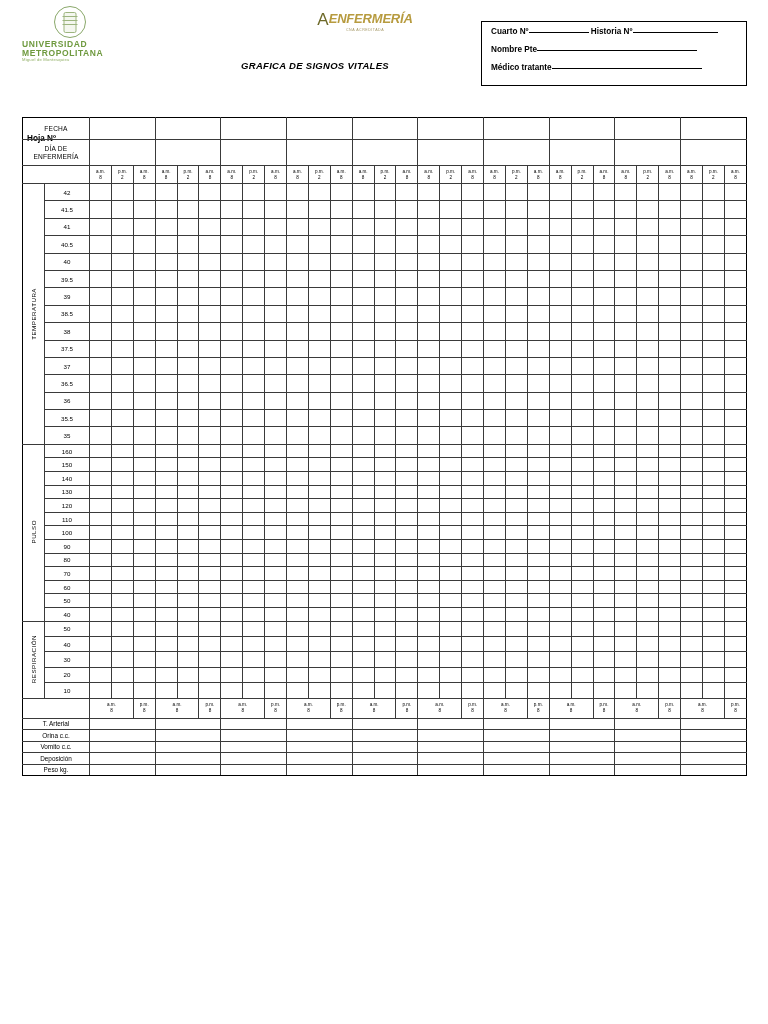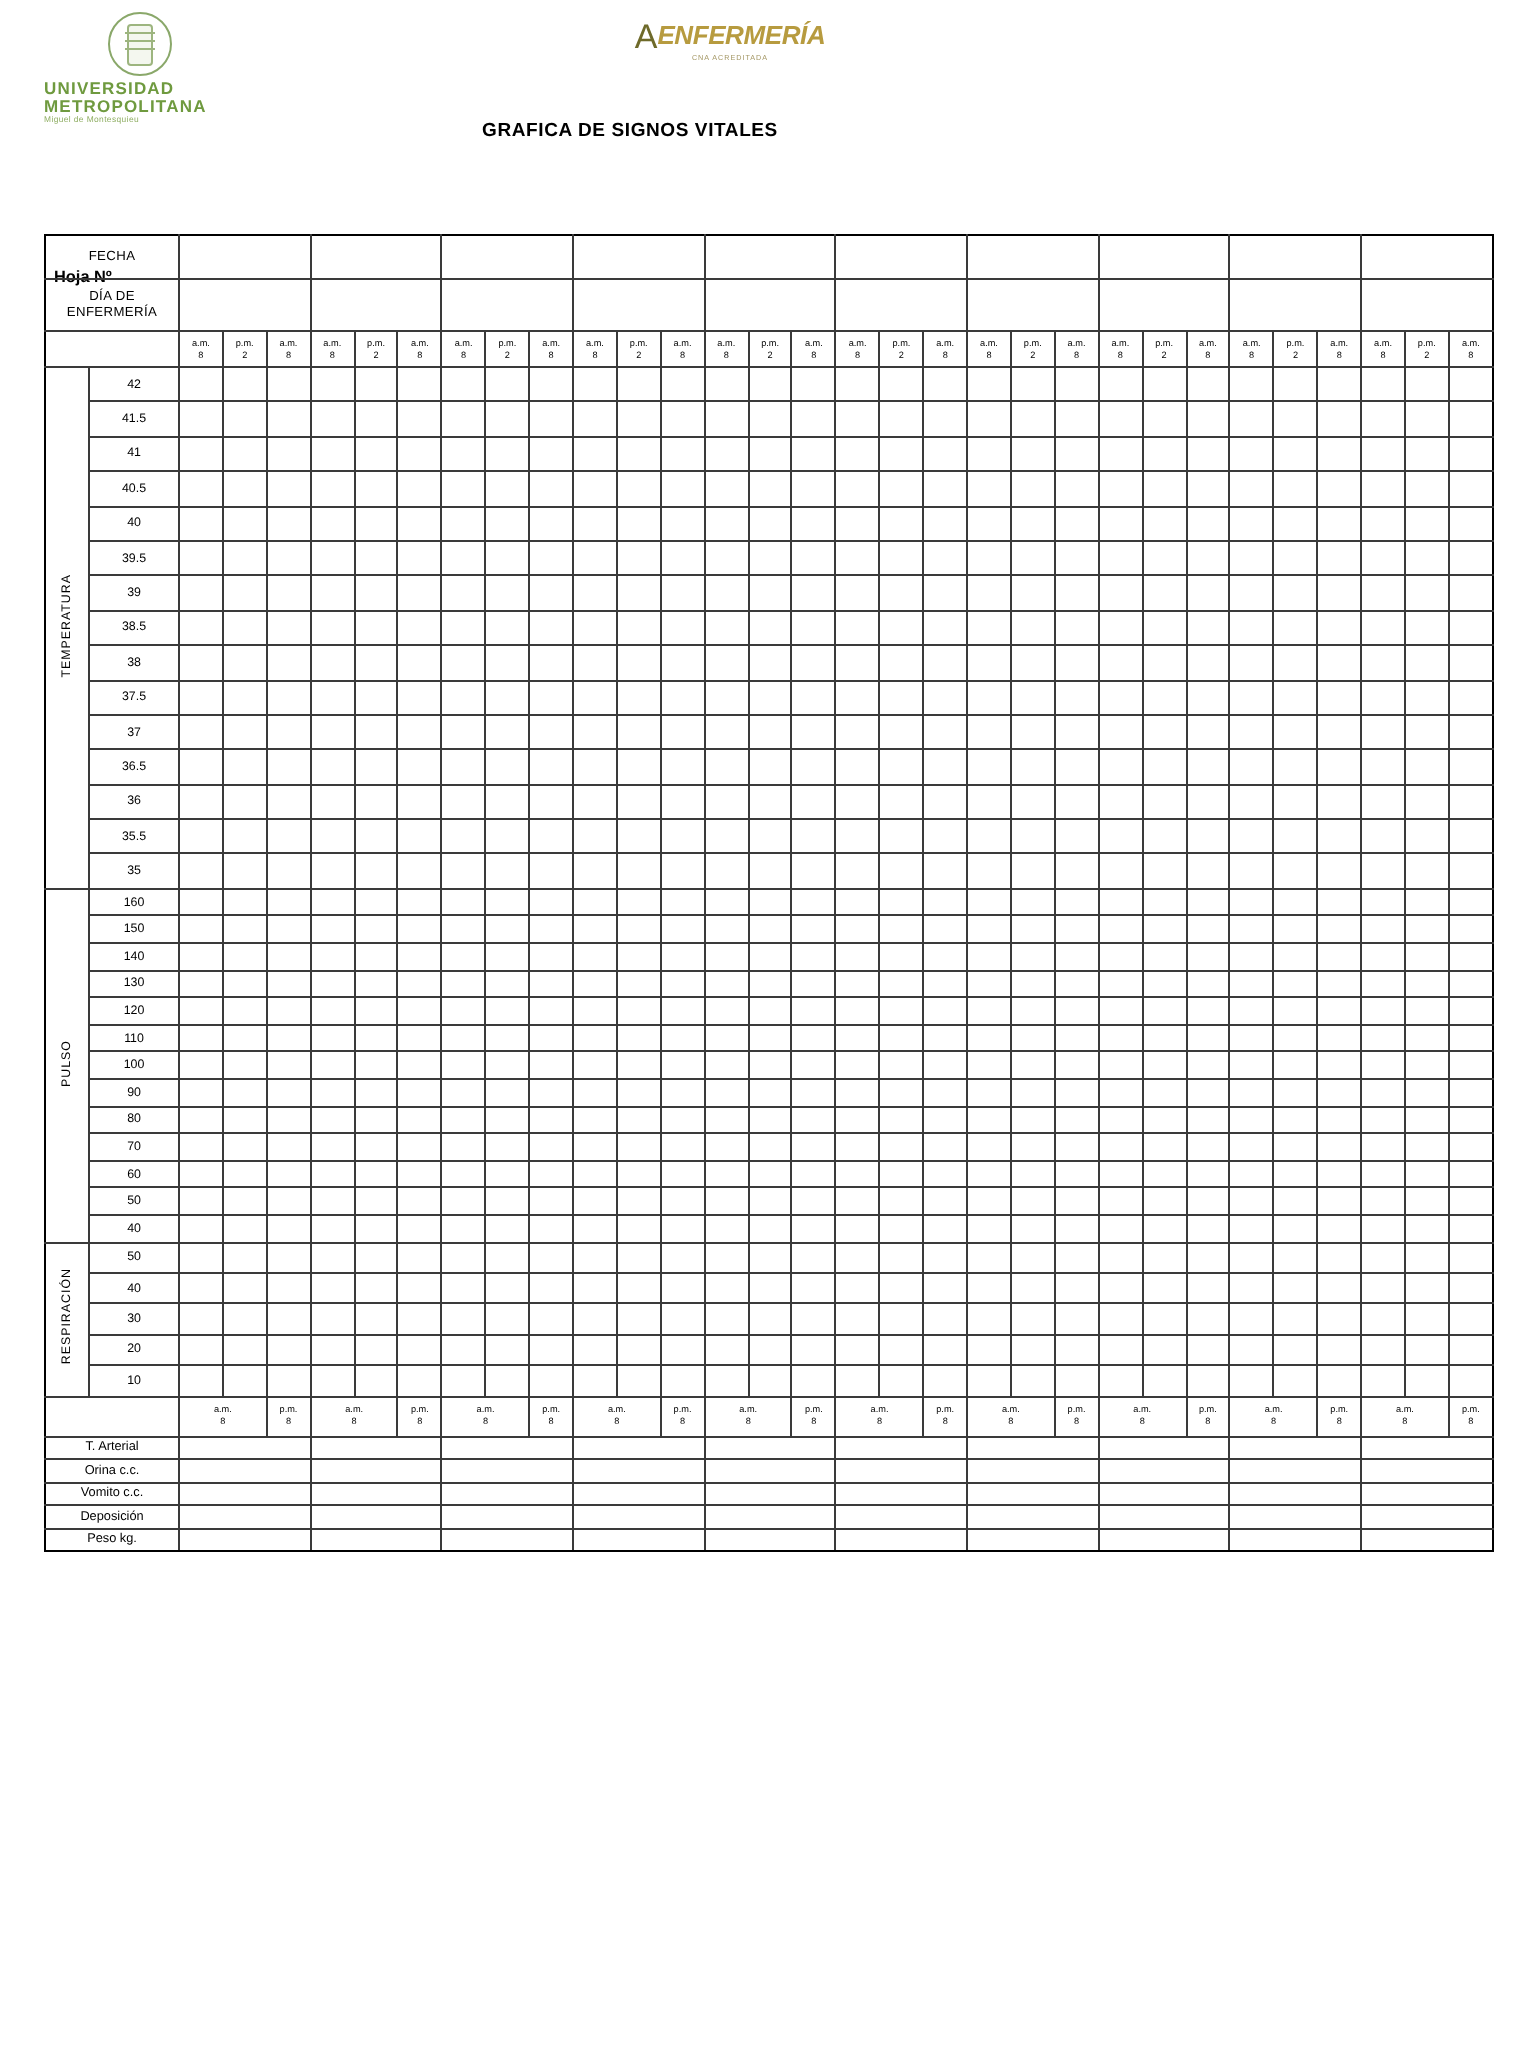--- a/index.html
+++ b/index.html
@@ -114,20 +114,21 @@
 
   .doc-title {
     position: absolute;
     left: 150px;
     top: 60px;
     width: 330px;
     text-align: center;
     font-size: 9.5px;
     font-weight: bold;
     letter-spacing: 0.3px;
+    font-style: italic;
   }
 
   .patient-box {
     position: absolute;
     left: 481px;
     top: 21px;
     width: 266px;
     height: 65px;
     border: 1.4px solid #000;
     box-sizing: border-box;
@@ -261,20 +262,32 @@
 
     <div class="acred-logo">
       <div>
         <span class="acred-a">A</span><span class="acred-main">ENFERMERÍA</span>
       </div>
       <div class="acred-sub">CNA  ACREDITADA</div>
     </div>
 
     <div class="doc-title">GRAFICA DE SIGNOS VITALES</div>
 
+    <div class="patient-box">
+      <div class="pb-line">
+        <span>Cuarto Nº</span><span class="fill fill-s"></span>
+        <span>Historia Nº</span><span class="fill fill-m"></span>
+      </div>
+      <div class="pb-line">
+        <span>Nombre Pte</span><span class="fill fill-l"></span>
+      </div>
+      <div class="pb-line">
+        <span>Médico tratante</span><span class="fill fill-xl"></span>
+      </div>
+    </div>
 
     <div class="hoja">
       <span>Hoja Nº</span><span class="fill"></span>
     </div>
 
   </div>
 
   <div class="chart-wrap">
     <table class="vital">
       <colgroup id="cols">

